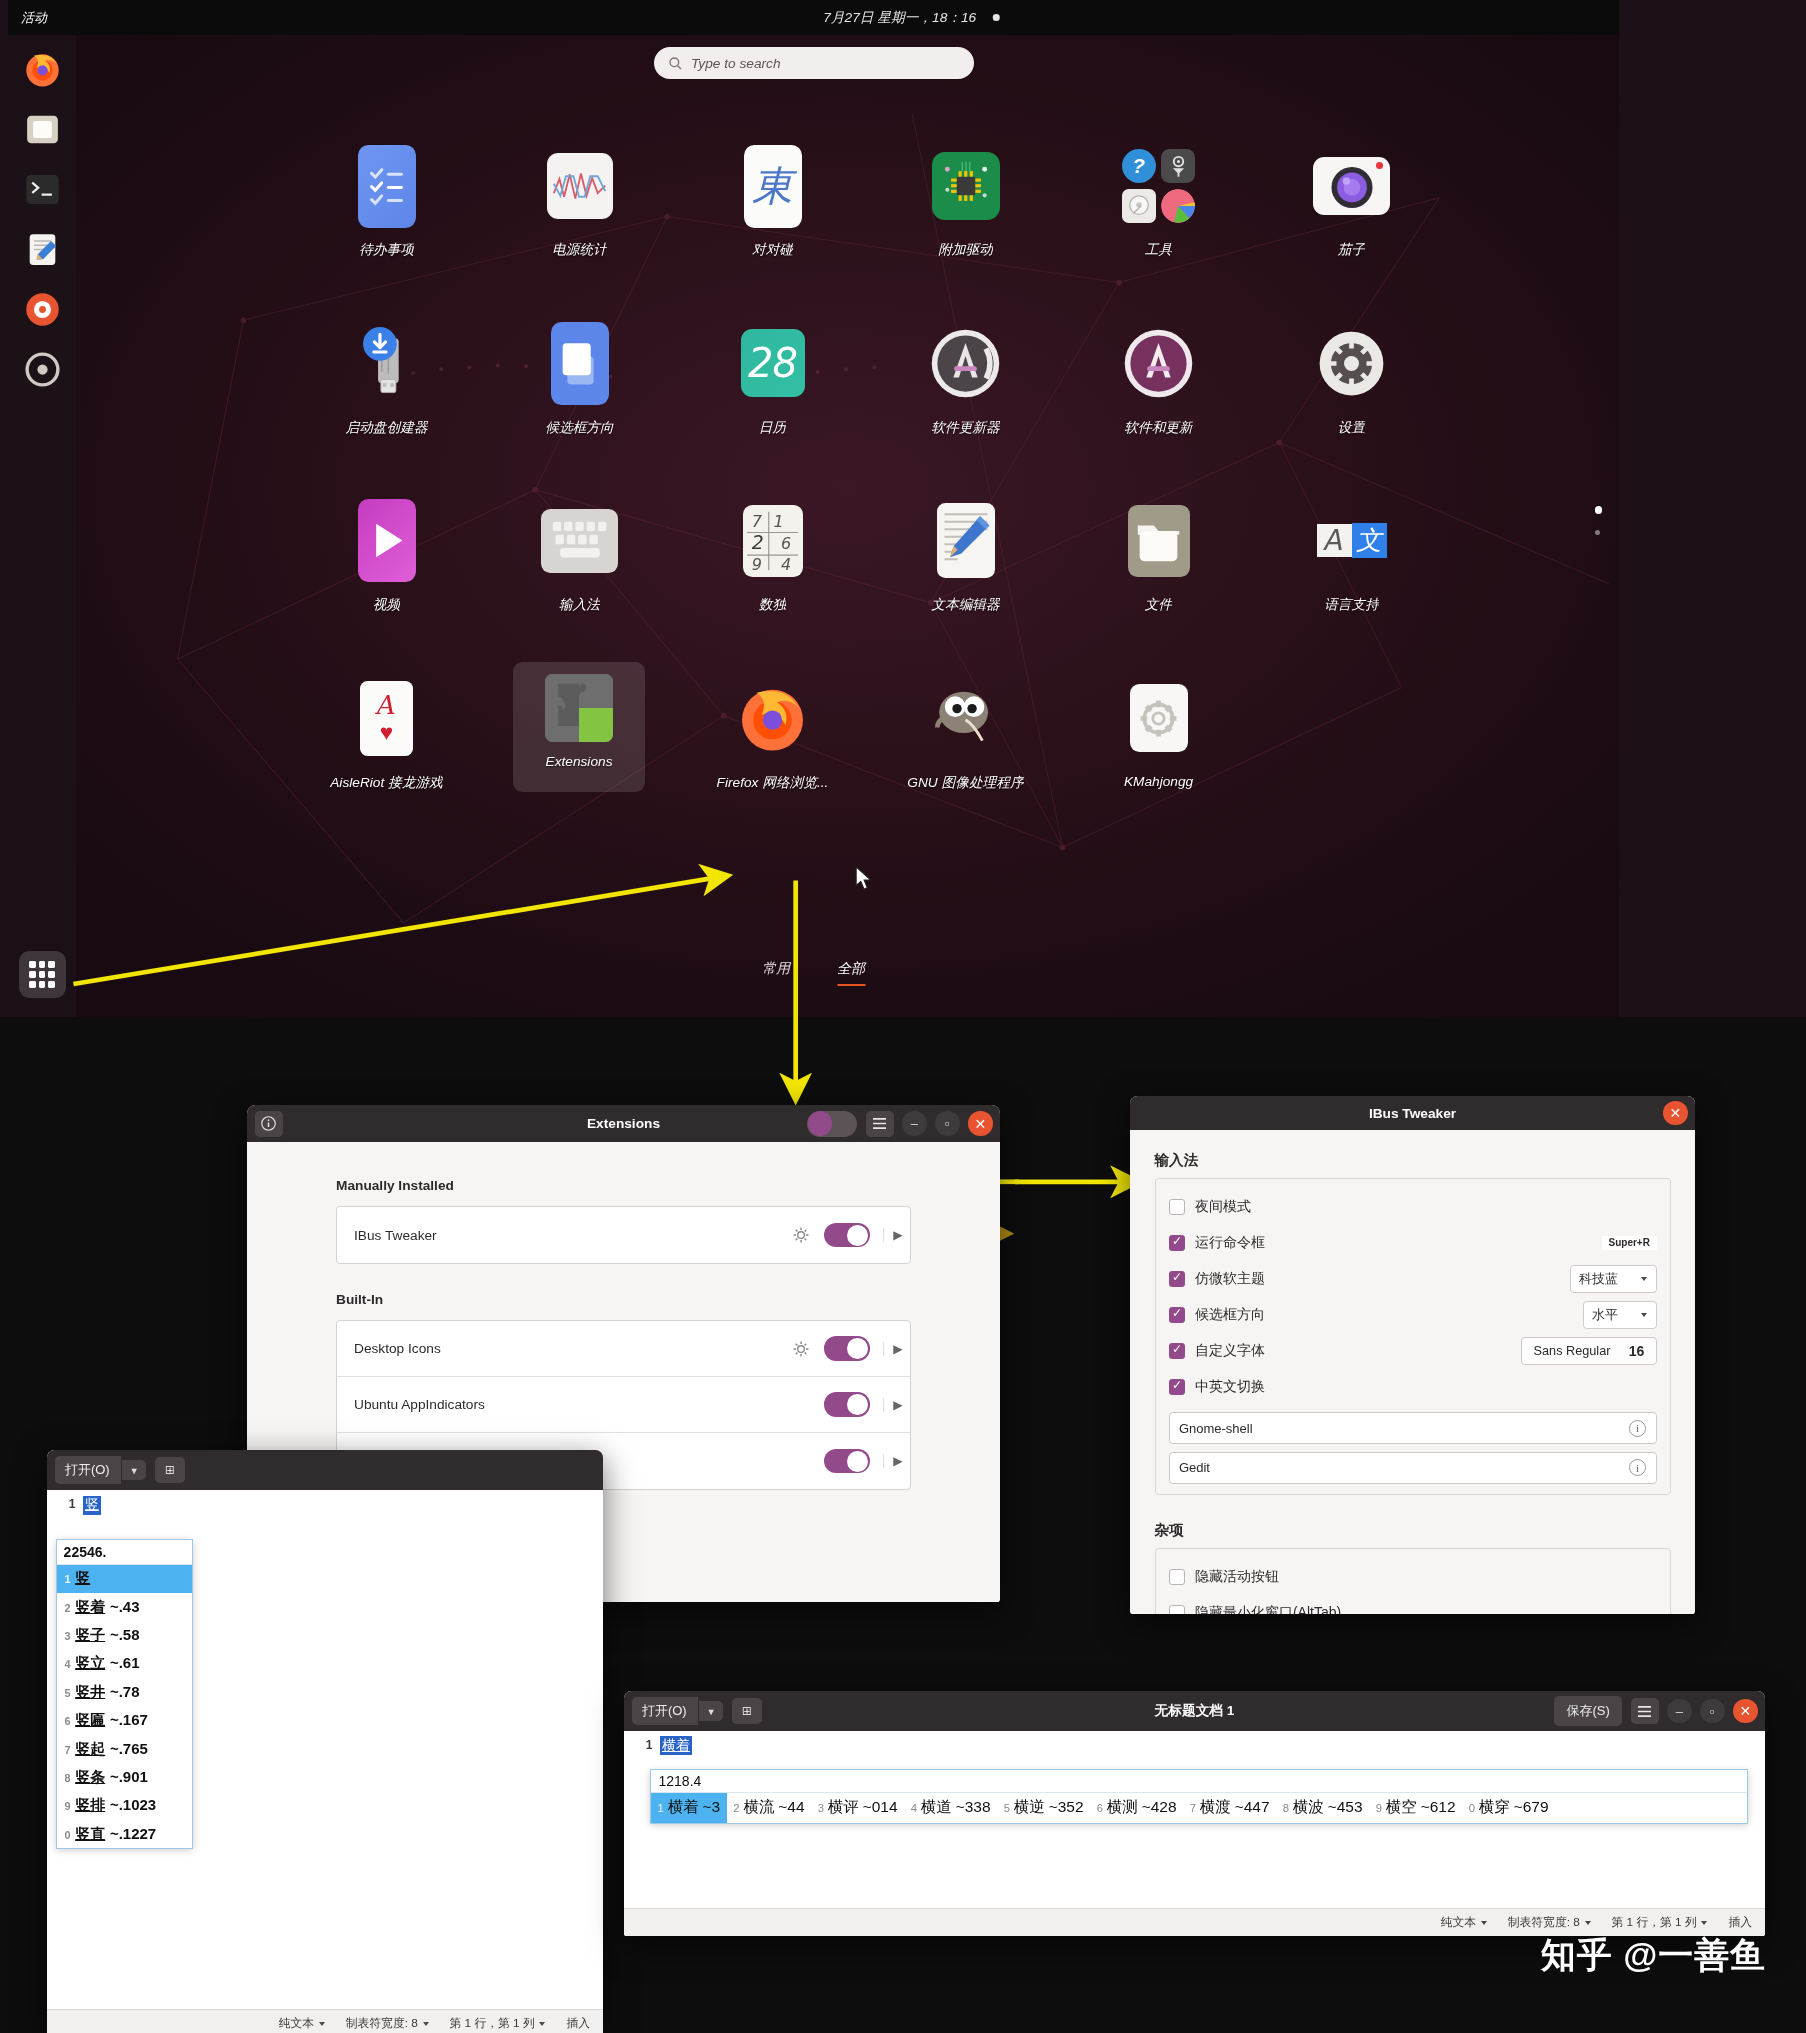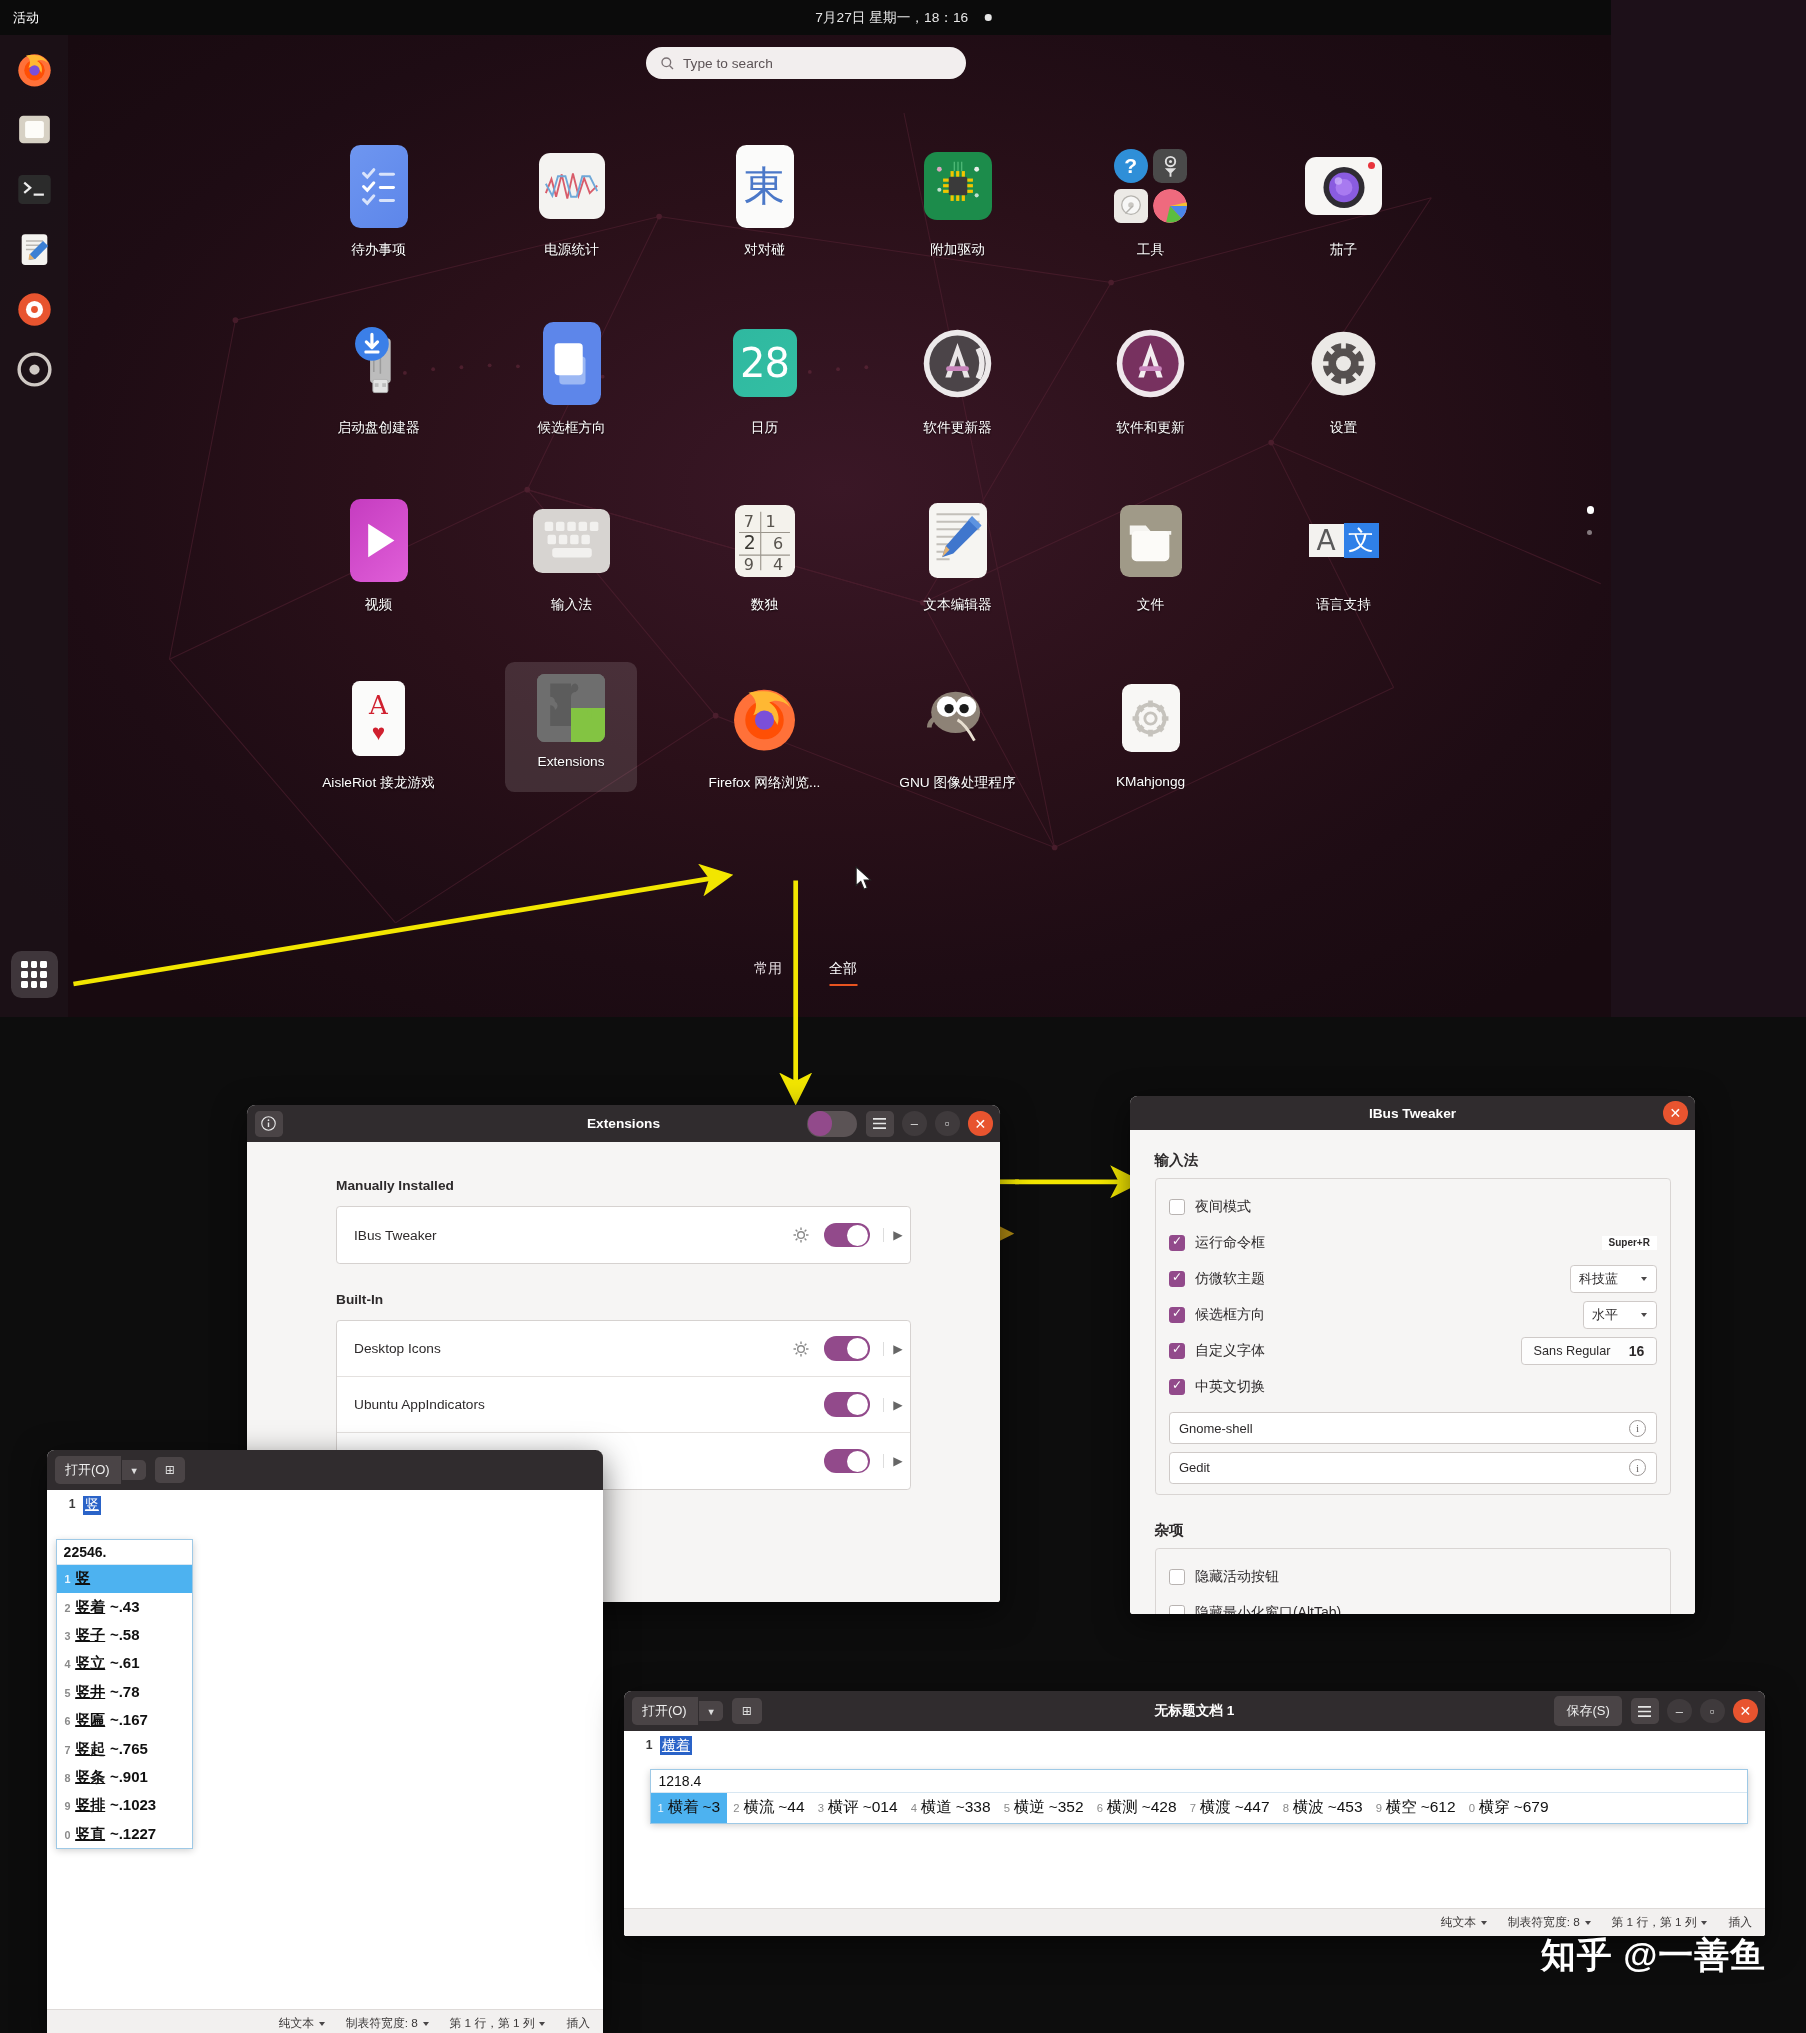--- a/index.html
+++ b/index.html
@@ -5,24 +5,25 @@
   * { box-sizing: border-box; margin:0; padding:0; }
   html,body { width:1807px; height:2034px; overflow:hidden; }
   body {
     font-family: "Liberation Sans", "DejaVu Sans", sans-serif;
     background:#1d1019;
     position:relative;
   }
 
   
   #overview {
-    position:absolute; left:0; top:0; width:1611px; height:1017px;
+    position:absolute; left:8px; top:0; width:1611px; height:1017px;
     background:
       radial-gradient(ellipse 1036px 659px at 52% 48%, #3a1726 0%, #2a1019 45%, #1e0c14 75%, #180a10 100%);
     overflow:hidden;
+    font-style:italic;
   }
   #topbar {
     position:absolute; left:0; top:0; width:1807px; height:35px;
     background:#0b0b0b; color:#e6e6e6; font-size:13.7px;
     display:flex; align-items:center; z-index:60;
   }
   #topbar .activities { padding:0 13px; color:#fff; font-size:13px; }
   #topbar .clock { position:absolute; left:50%; transform:translateX(-50%); display:flex; gap:17px; align-items:center; font-size:13.7px;}
   #topbar .dot-ind { width:6.6px; height:6.6px; border-radius:50%; background:#e6e6e6; display:inline-block; }
   #topbar .sysmenu { position:absolute; right:9.4px; display:flex; align-items:center; gap:9.4px; font-size:12.7px; }

